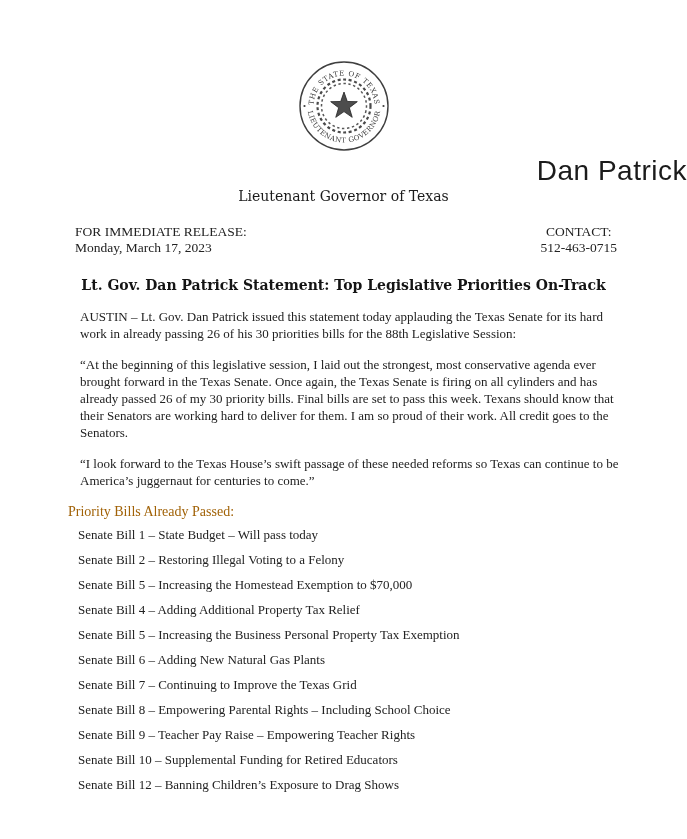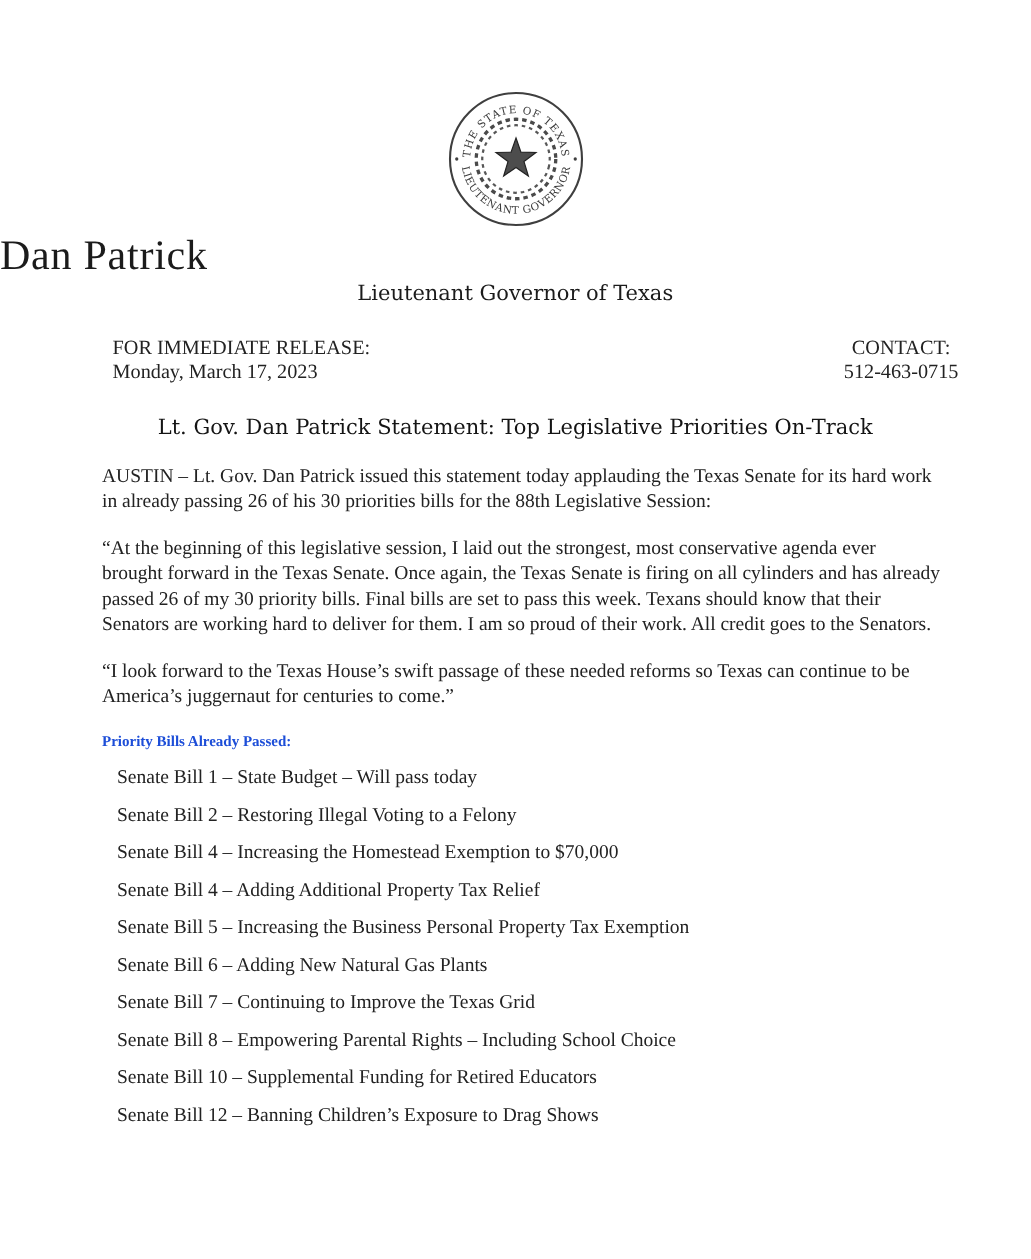--- a/index.html
+++ b/index.html
@@ -21,71 +21,71 @@
     width: 92px;
     height: 92px;
   }
   .seal-text {
     font-family: "DejaVu Serif", serif;
     font-size: 7px;
     fill: #3a3a3a;
   }
   .author-name {
     margin: 2px 0 0 0;
-    text-align: left;
-    font-family: Liberation Serif, serif;
+    text-align: right;
+    font-family: Liberation Sans, sans-serif;
     font-weight: normal;
     font-size: 28px;
     line-height: 34px;
     color: #1b1b1b;
     letter-spacing: 0.5px;
   }
   .author-sub {
     text-align: center;
     font-family: "DejaVu Serif", serif;
     font-size: 14px;
     line-height: 16px;
     color: #1b1b1b;
   }
   .release-row {
     display: flex;
     justify-content: space-between;
     align-items: center;
-    padding: 0 48px 0 75px;
+    padding: 0 70px 0 75px;
     margin-top: 20px;
     font-size: 13.5px;
     line-height: 16px;
     color: #222222;
   }
   .release-left { text-align: left; }
   .release-right { text-align: center; }
   .headline {
     margin: 21px 0 0 0;
     text-align: center;
     font-family: "DejaVu Serif", serif;
-    font-weight: normal;
+    font-weight: bold;
     font-size: 14px;
     line-height: 16px;
     color: #141414;
   }
   .body-copy {
     padding: 0 60px 0 68px;
     margin-top: 15px;
     font-size: 13px;
     line-height: 17px;
     color: #222222;
   }
   .body-copy p {
-    margin: 0 0 14px 0;
+    margin: 0 0 14px 12px;
   }
   .list-heading {
     margin: 0 0 6px 0 !important;
-    font-weight: bold;
-    font-size: 10px;
-    color: #1d4ed8;
+    font-weight: normal;
+    font-size: 14px;
+    color: #a16207;
   }
   .bill-line {
     margin: 0 0 8px 10px;
     line-height: 17px;
   }
 </style>
 </head>
 <body>
 
 <div class="page">
@@ -130,24 +130,25 @@
   <div class="body-copy">
     <p>AUSTIN – Lt. Gov. Dan Patrick issued this statement today applauding the Texas Senate for its hard work in already passing 26 of his 30 priorities bills for the 88th Legislative Session:</p>
     <p>“At the beginning of this legislative session, I laid out the strongest, most conservative agenda ever brought forward in the Texas Senate. Once again, the Texas Senate is firing on all cylinders and has already passed 26 of my 30 priority bills. Final bills are set to pass this week. Texans should know that their Senators are working hard to deliver for them. I am so proud of their work. All credit goes to the Senators.</p>
     <p>“I look forward to the Texas House’s swift passage of these needed reforms so Texas can continue to be America’s juggernaut for centuries to come.”</p>
 
     <p class="list-heading">Priority Bills Already Passed:</p>
 
     <div>
       <div class="bill-line">Senate Bill 1 – State Budget – Will pass today</div>
       <div class="bill-line">Senate Bill 2 – Restoring Illegal Voting to a Felony</div>
-      <div class="bill-line">Senate Bill 4 – Increasing the Homestead Exemption to $70,000</div>
+      <div class="bill-line">Senate Bill 5 – Increasing the Homestead Exemption to $70,000</div>
       <div class="bill-line">Senate Bill 4 – Adding Additional Property Tax Relief</div>
       <div class="bill-line">Senate Bill 5 – Increasing the Business Personal Property Tax Exemption</div>
       <div class="bill-line">Senate Bill 6 – Adding New Natural Gas Plants</div>
       <div class="bill-line">Senate Bill 7 – Continuing to Improve the Texas Grid</div>
       <div class="bill-line">Senate Bill 8 – Empowering Parental Rights – Including School Choice</div>
+      <div class="bill-line">Senate Bill 9 – Teacher Pay Raise – Empowering Teacher Rights</div>
       <div class="bill-line">Senate Bill 10 – Supplemental Funding for Retired Educators</div>
       <div class="bill-line">Senate Bill 12 – Banning Children’s Exposure to Drag Shows</div>
     </div>
   </div>
 
 </div>
 
 </body></html>

